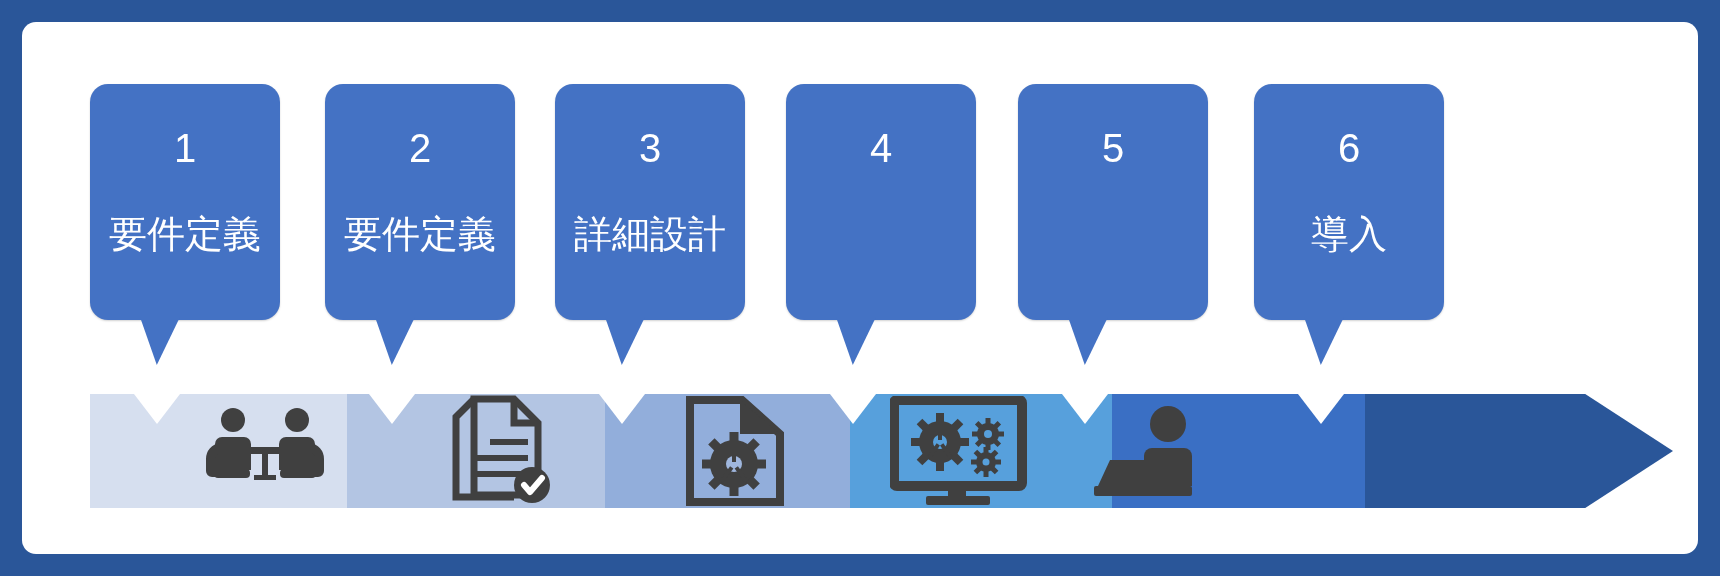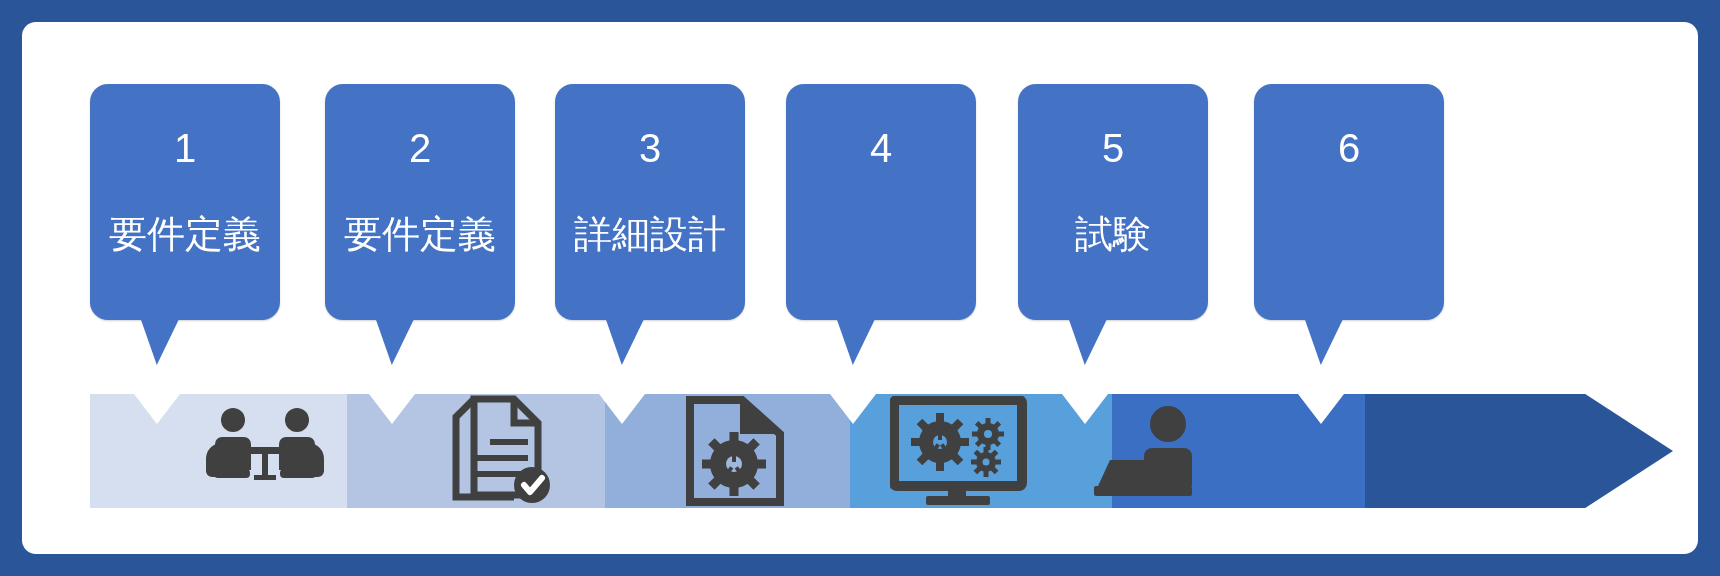--- a/index.html
+++ b/index.html
@@ -288,24 +288,24 @@
       <div class="callout" style="left:764px;">
         <div class="callout-body"></div>
         <div class="callout-tail"></div>
         <div class="callout-num">4</div>
       </div>
 
       <div class="callout" style="left:996px;">
         <div class="callout-body"></div>
         <div class="callout-tail"></div>
         <div class="callout-num">5</div>
-        <div class="callout-label">試験</div>
       </div>
 
       <div class="callout" style="left:1232px;">
         <div class="callout-body"></div>
         <div class="callout-tail"></div>
         <div class="callout-num">6</div>
+        <div class="callout-label">導入</div>
       </div>
 
     </div>
   </div>
 </div>
 
 </body></html>

